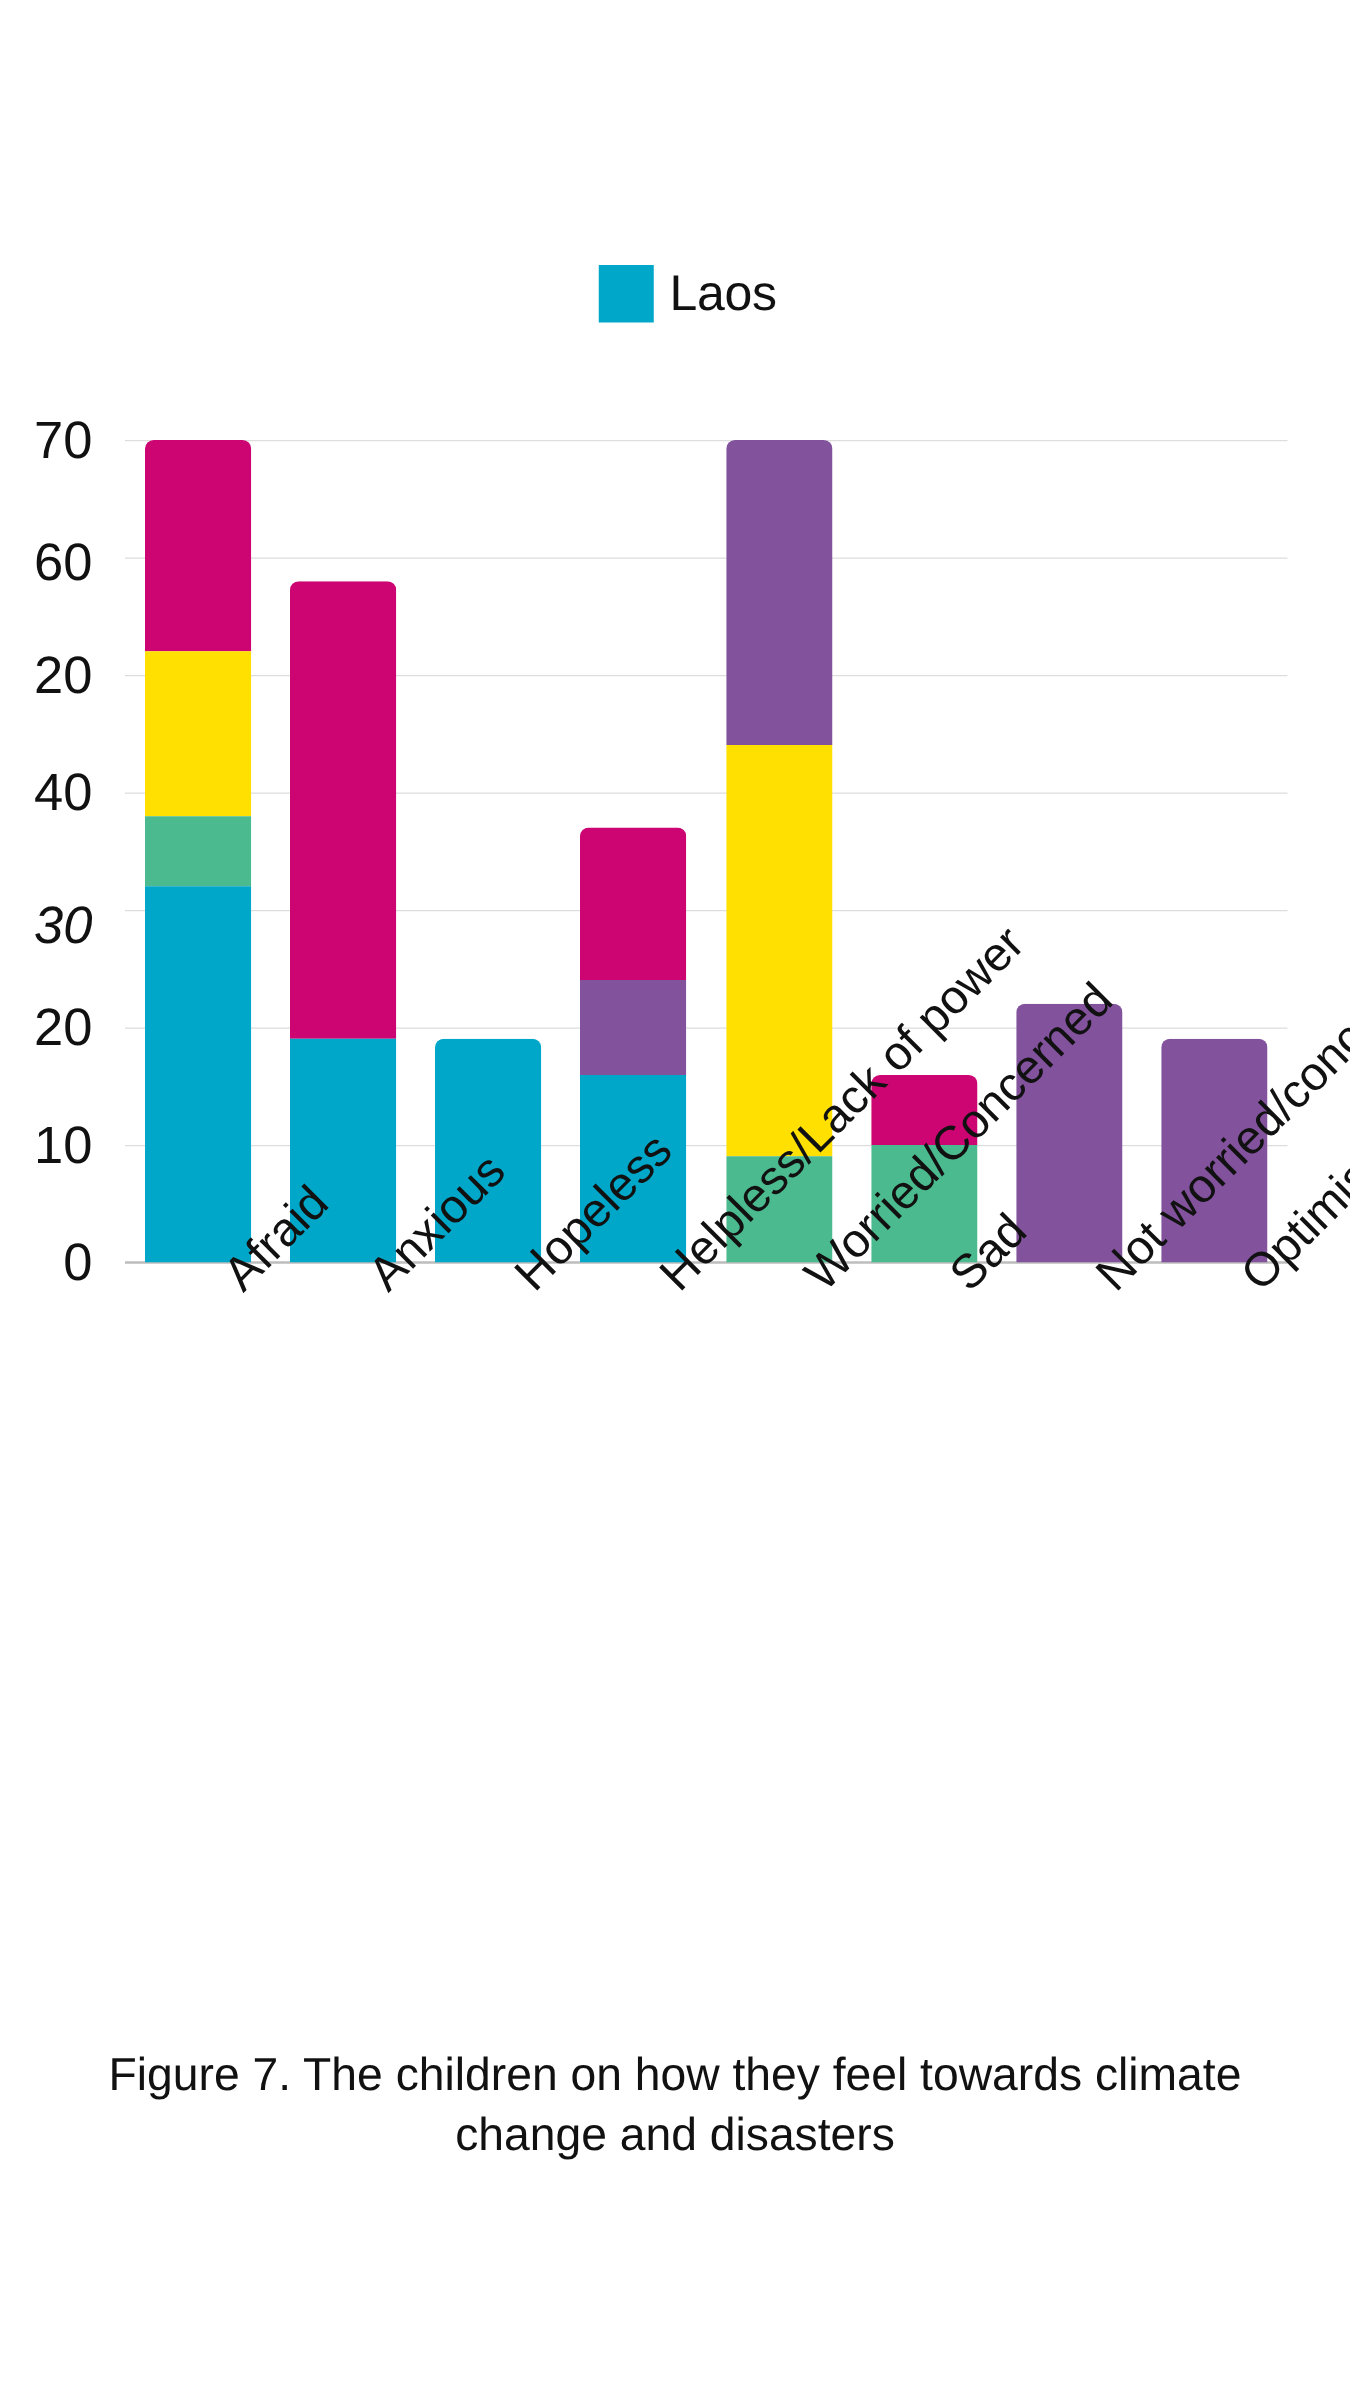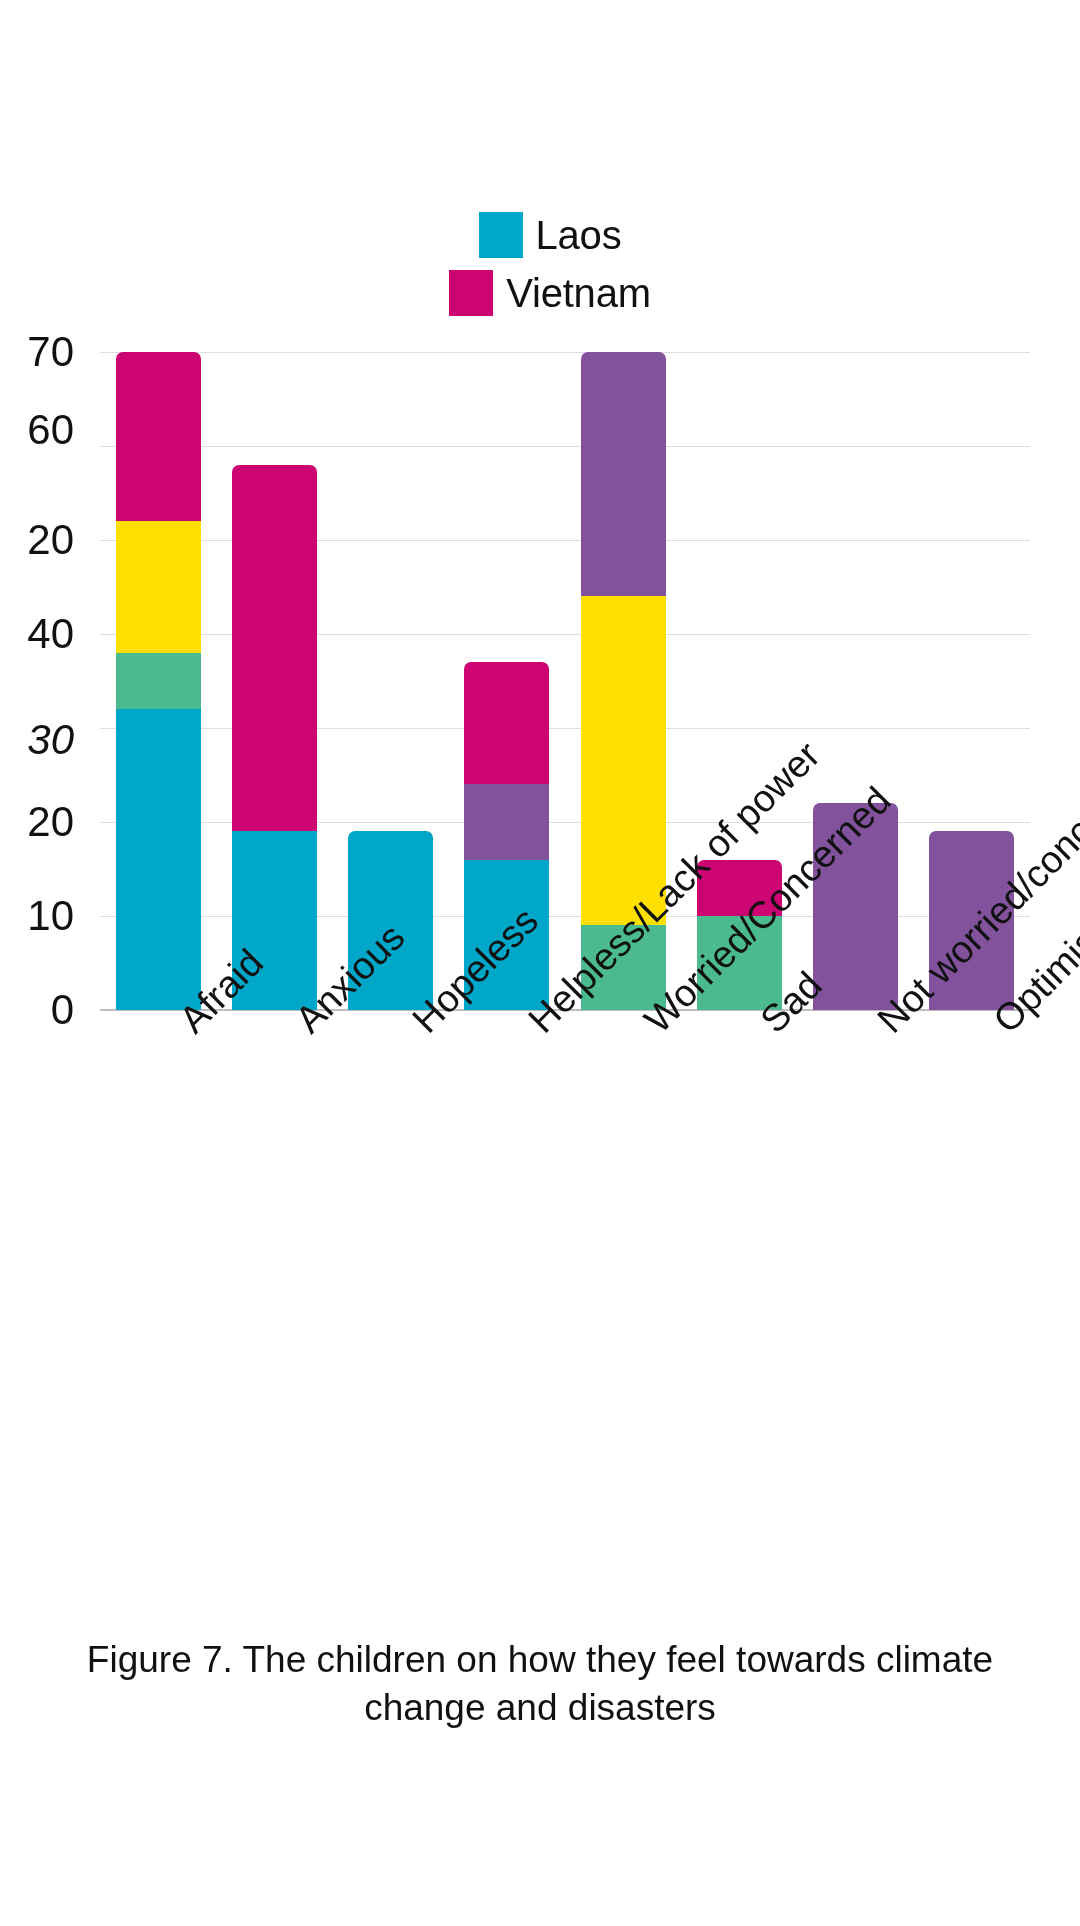--- a/index.html
+++ b/index.html
@@ -147,37 +147,31 @@
 
 <div id="figure">
 
   <div class="legend">
     <div class="legend-row" id="legend-row-1">
         <div class="legend-item">
           <span class="legend-swatch" style="background: rgb(0, 167, 200);"></span>
           <span class="legend-label">Laos</span>
         </div>
       </div>
-    <div class="legend-row" id="legend-row-2">
-        <div class="legend-item">
-          <span class="legend-swatch" style="background: rgb(204, 5, 115);"></span>
-          <span class="legend-label">Vietnam</span>
-        </div>
-      </div>
   </div>
 
   <div class="plot-wrap">
     <div class="yaxis" id="y-axis">
         <div class="ytick" style="top: 658px;">0</div>
         <div class="ytick" style="top: 564px;">10</div>
         <div class="ytick" style="top: 470px;">20</div>
         <div class="ytick" style="top: 388px; font-style: italic;">30</div>
         <div class="ytick" style="top: 282px;">40</div>
         <div class="ytick" style="top: 188px;">20</div>
-        <div class="ytick" style="top: 78px;">60</div>
+        <div class="ytick" style="top: 98px;">60</div>
         <div class="ytick" style="top: 0px;">70</div>
       </div>
     <div class="plot-area">
       <div id="gridlines">
           <div class="gridline axis0" style="top: 657px;"></div>
           <div class="gridline" style="top: 564px;"></div>
           <div class="gridline" style="top: 470px;"></div>
           <div class="gridline" style="top: 376px;"></div>
           <div class="gridline" style="top: 282px;"></div>
           <div class="gridline" style="top: 188px;"></div>

